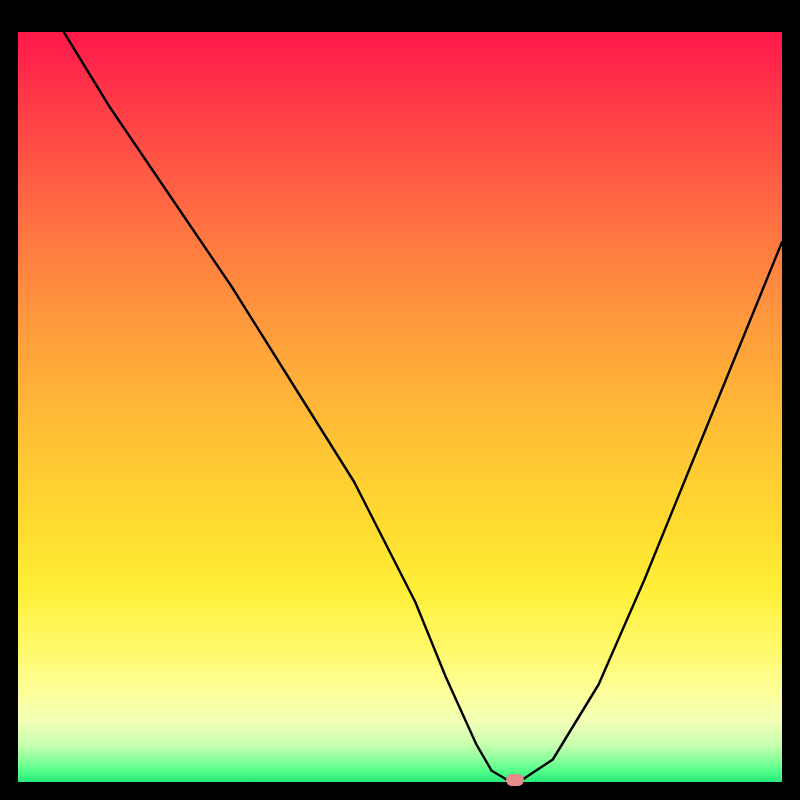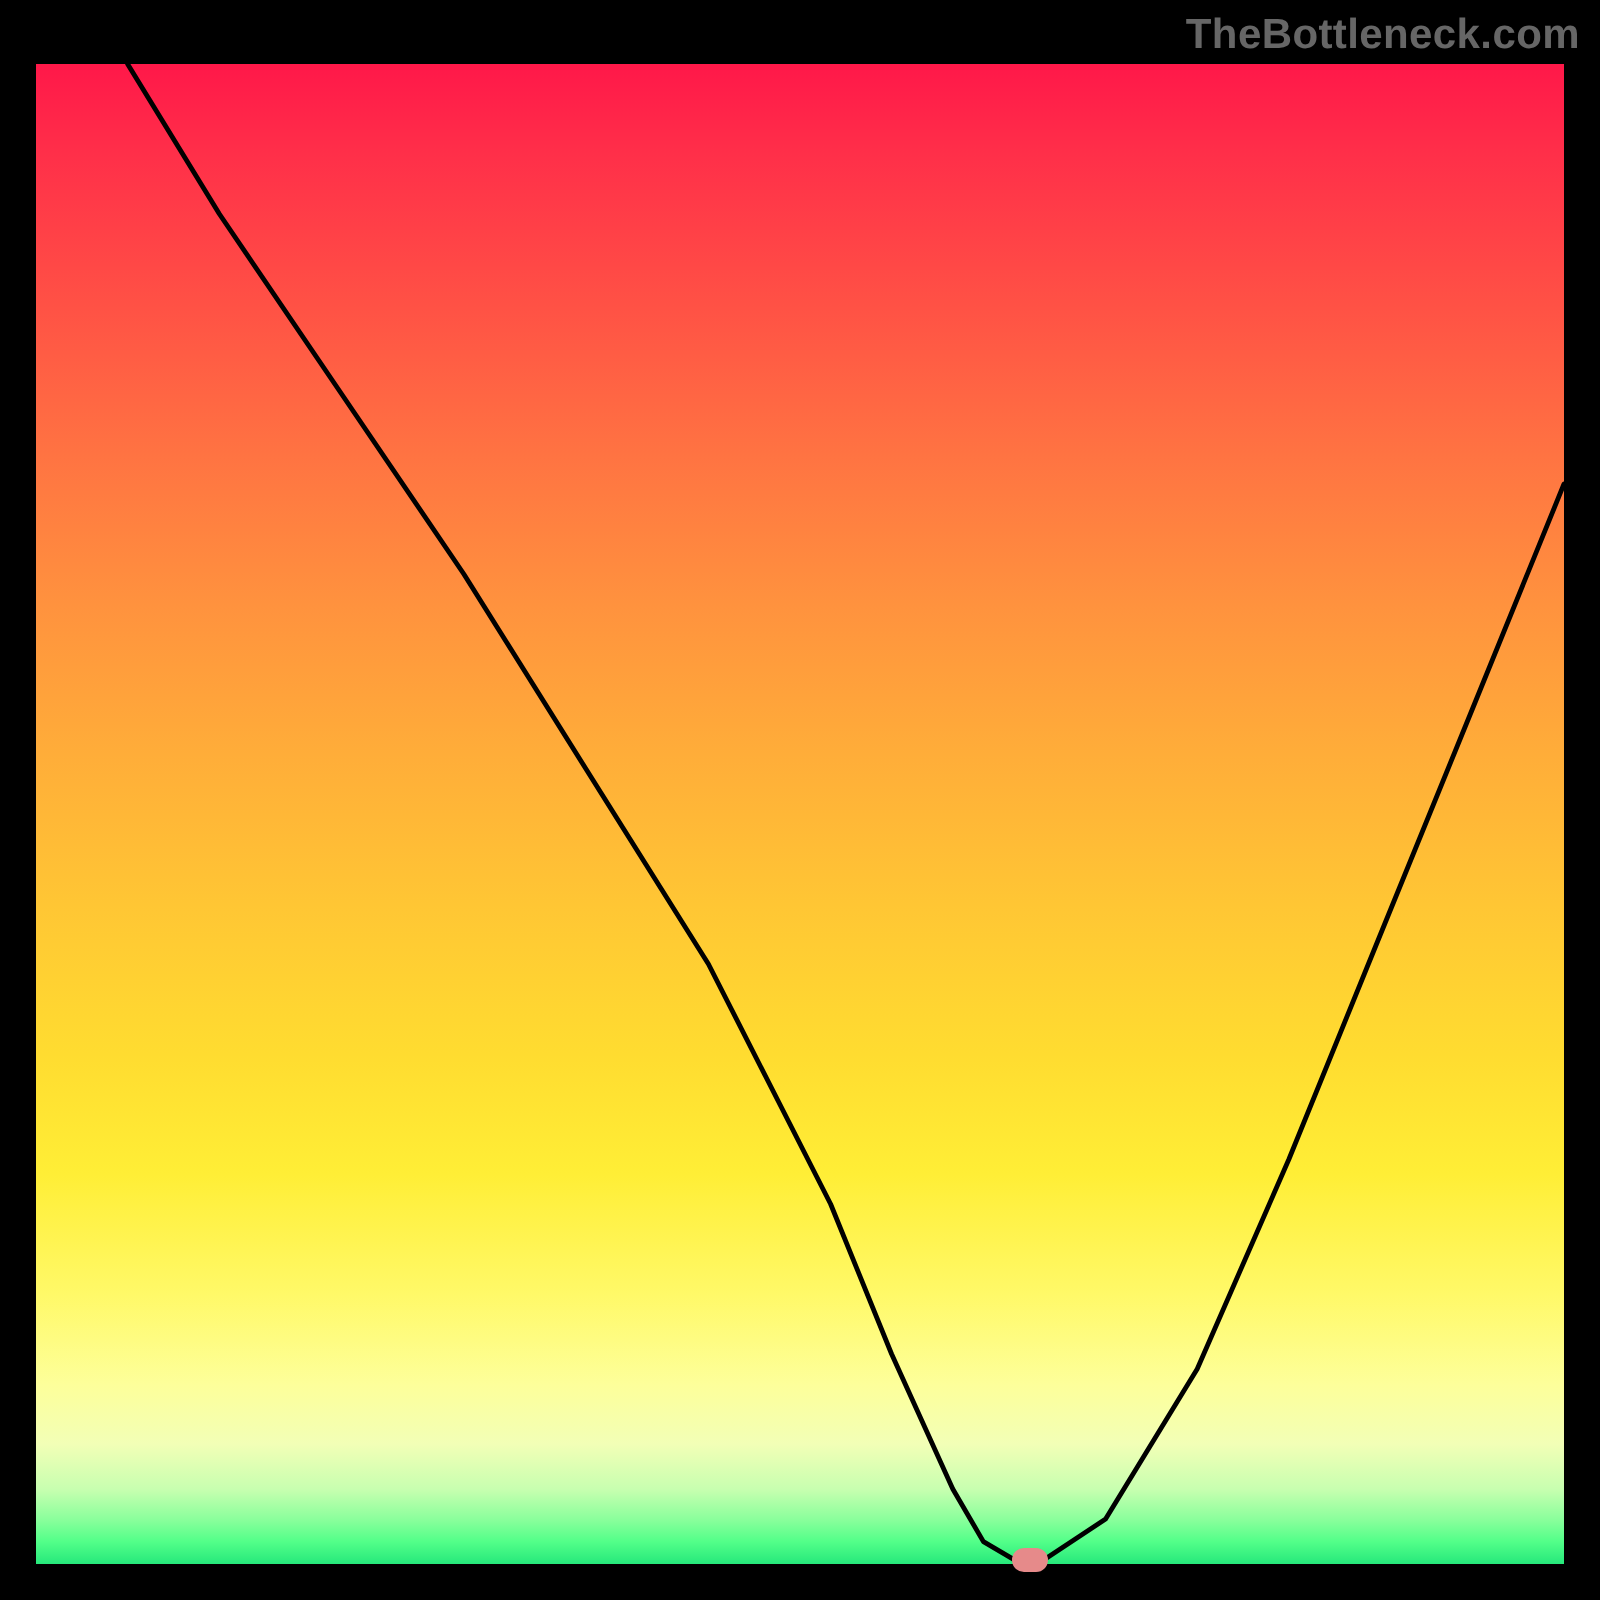--- a/index.html
+++ b/index.html
@@ -67,21 +67,20 @@
     background: #e68a8a;
     border-radius: 6px;
     z-index: 6;
     transform: translate(-50%, -50%);
   }
 </style>
 </head>
 <body>
 
 <div class="container">
-  <div class="watermark">TheBottleneck.com</div>
 
   <div class="plot-area">
     <svg class="curve" viewBox="0 0 764 750" preserveAspectRatio="none">
       <path fill="none" stroke="#000" stroke-width="2.4" stroke-linecap="round" stroke-linejoin="round" d="M45.8 0.0 L91.7 75.0 L152.8 165.0 L213.9 255.0 L275.0 352.5 L336.2 450.0 L397.3 570.0 L427.8 645.0 L458.4 712.5 L473.7 738.8 L489.0 747.8 L504.2 747.8 L534.8 727.5 L580.6 652.5 L626.5 547.5 L672.3 435.0 L718.2 322.5 L764.0 210.0"></path>
     </svg>
     <div class="marker" style="left:496.6px; top:747.8px; background:#e68a8a;"></div>
   </div>
 </div>
 
 </body></html>

